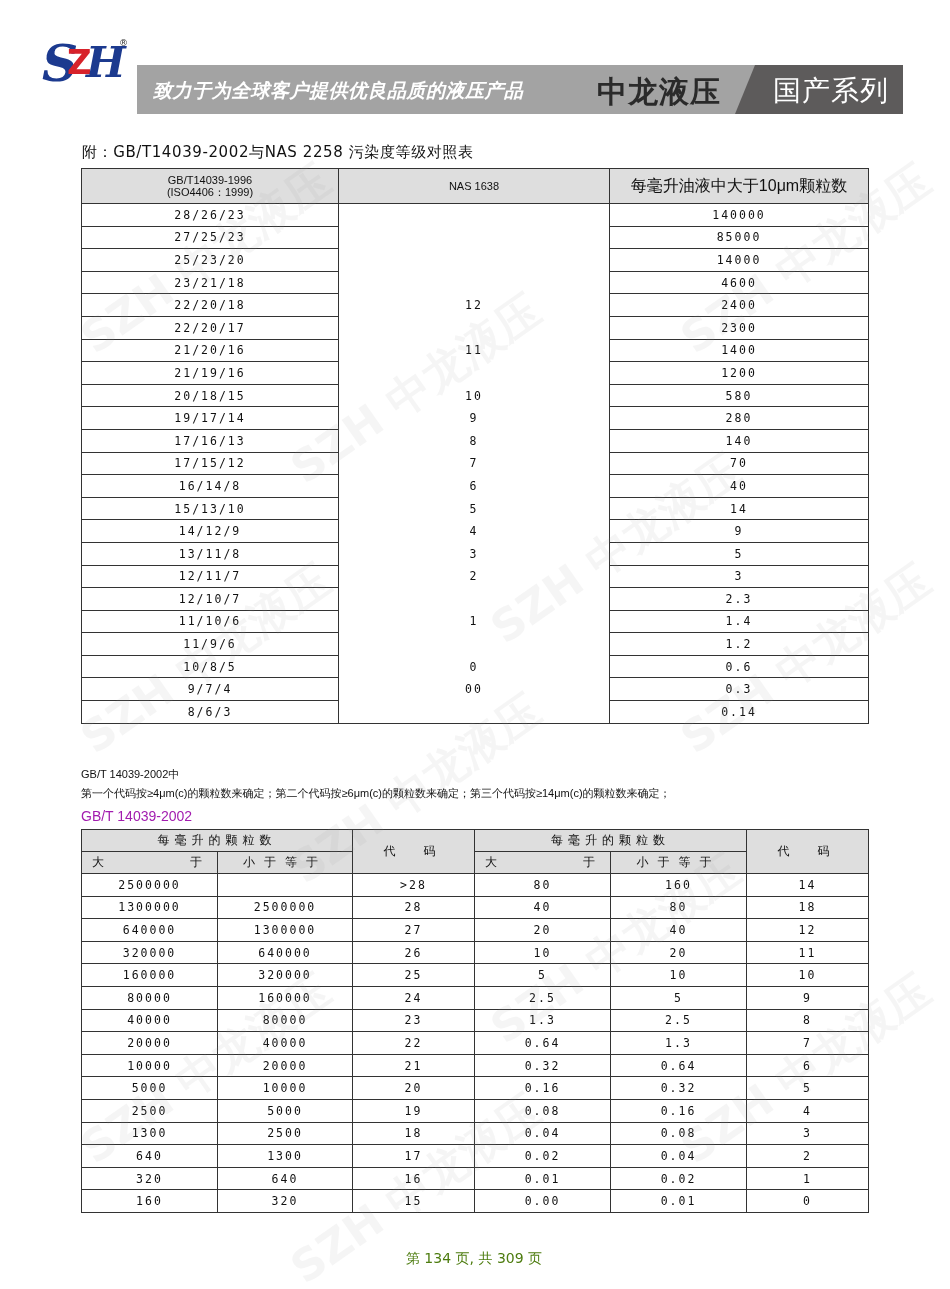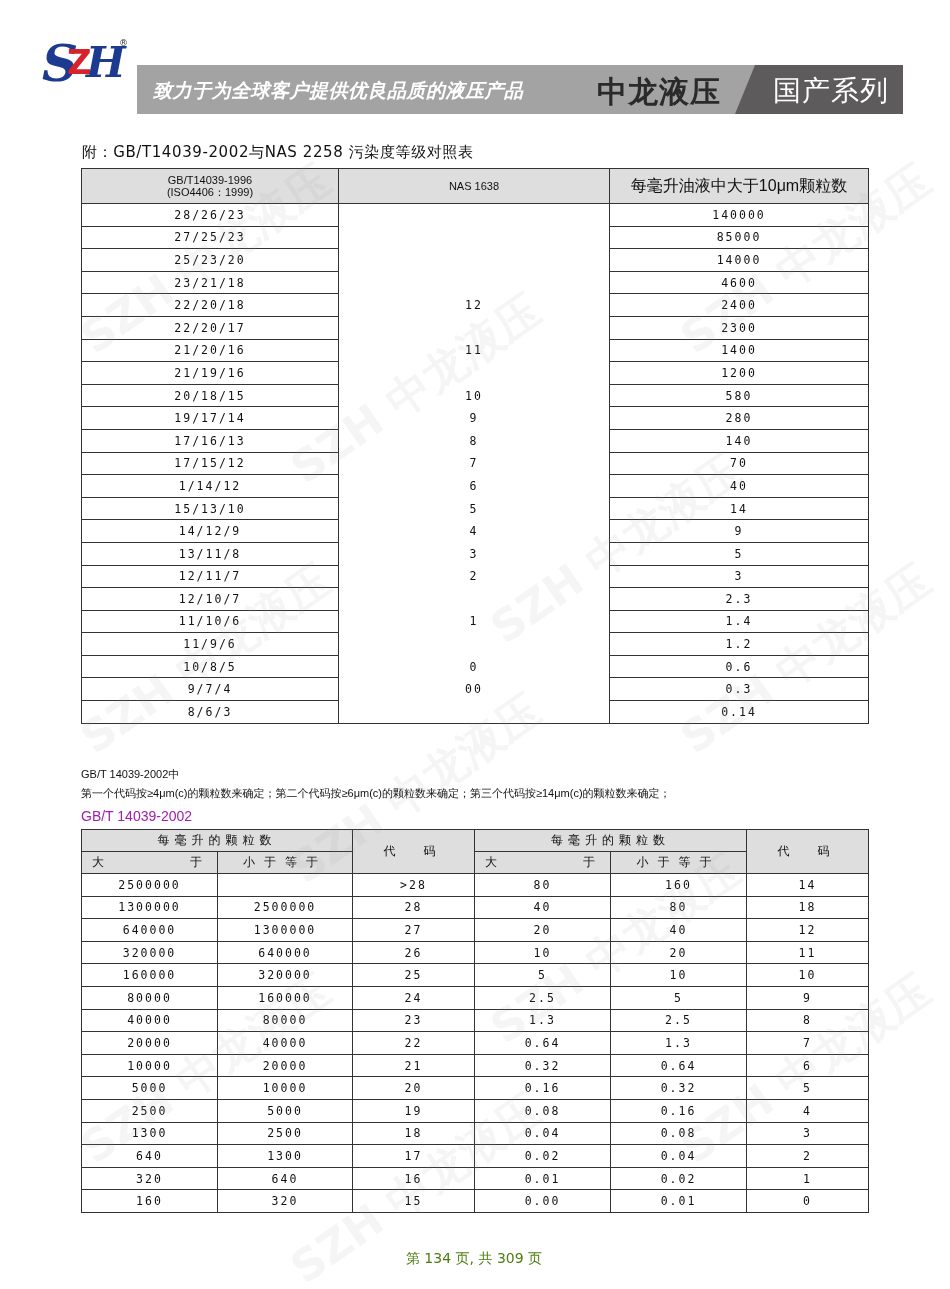--- a/index.html
+++ b/index.html
@@ -148,21 +148,21 @@
         <td class="bd">17/16/13</td>
         <td class="mid">8</td>
         <td class="bd">140</td>
       </tr>
       <tr>
         <td class="bd">17/15/12</td>
         <td class="mid">7</td>
         <td class="bd">70</td>
       </tr>
       <tr>
-        <td class="bd">1/14/12</td>
+        <td class="bd">16/14/8</td>
         <td class="mid">6</td>
         <td class="bd">40</td>
       </tr>
       <tr>
         <td class="bd">15/13/10</td>
         <td class="mid">5</td>
         <td class="bd">14</td>
       </tr>
       <tr>
         <td class="bd">14/12/9</td>

